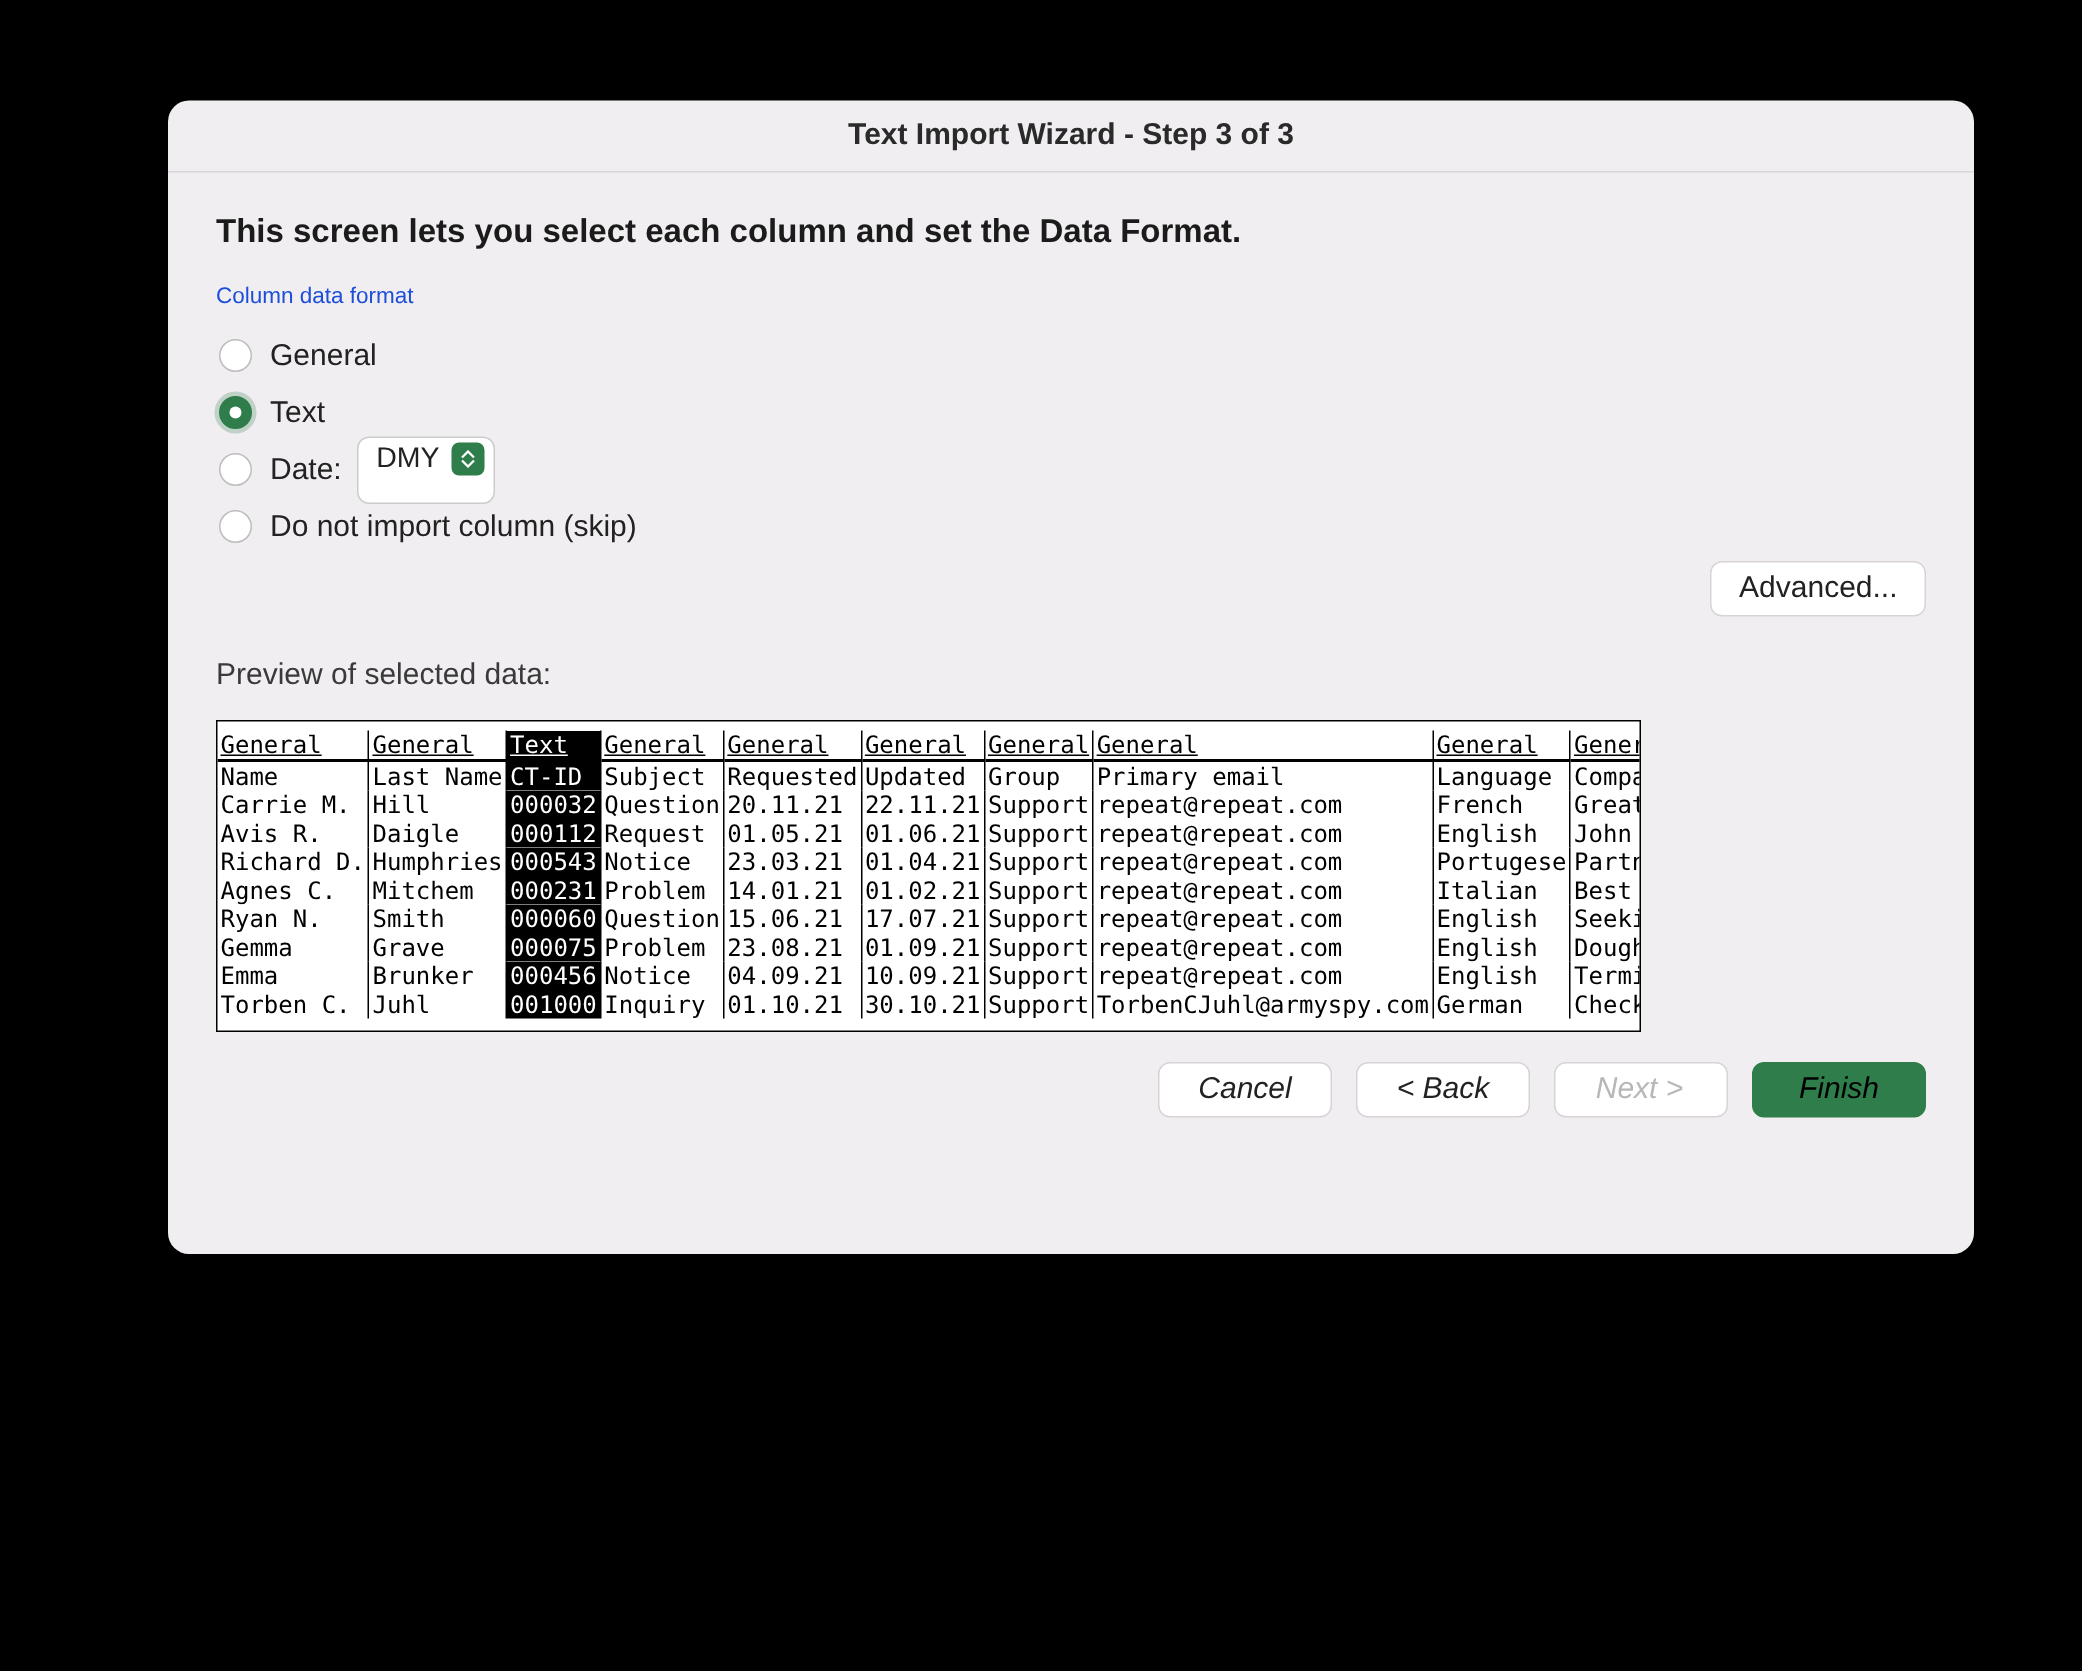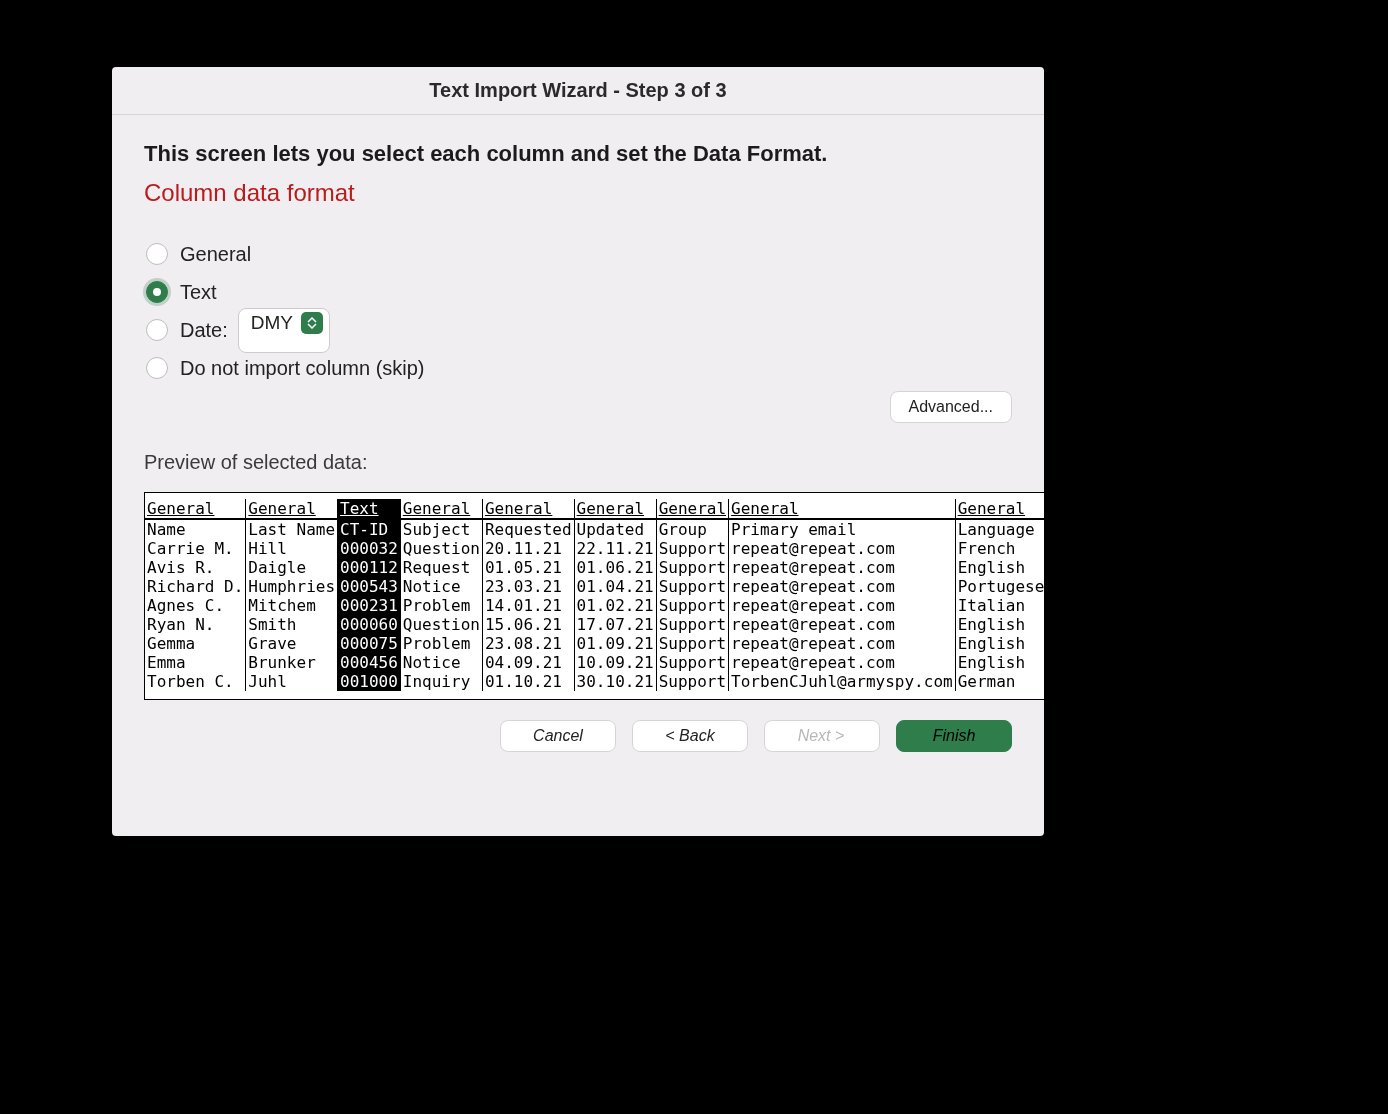--- a/index.html
+++ b/index.html
@@ -7,50 +7,50 @@
     background: #000;
     width: 1388px;
     height: 1114px;
     font-family: -apple-system, "Helvetica Neue", Arial, sans-serif;
     position: relative;
   }
   .dialog {
     position: absolute;
     left: 112px;
     top: 67px;
-    width: 932px;
+    width: 1204px;
     height: 769px;
     background: #f1eef1;
-    border-radius: 4px;
+    border-radius: 14px;
     box-shadow: 0 12px 40px rgba(0,0,0,0.6);
     overflow: hidden;
   }
   .titlebar {
     height: 48px;
     border-bottom: 1px solid #d8d3d8;
     display: flex;
     align-items: center;
     justify-content: center;
     font-weight: 700;
     font-size: 20px;
     color: #2a2a2a;
   }
   .content {
     padding: 26px 32px 20px 32px;
   }
   .instruction {
     font-size: 22px;
     font-weight: 700;
     color: #1b1b1b;
+    margin-bottom: 22px;
+  }
+  .section-label {
+    font-size: 15px;
+    color: #1d4ed8;
     margin-bottom: 12px;
-  }
-  .section-label {
-    font-size: 24px;
-    color: #b91c1c;
-    margin-bottom: 28px;
   }
   .radios {
     margin-left: 2px;
   }
   .radio-row {
     display: flex;
     align-items: center;
     height: 38px;
     font-size: 20px;
     color: #222;
@@ -103,21 +103,21 @@
   .advanced-row {
     display: flex;
     justify-content: flex-end;
     margin-top: 4px;
     margin-bottom: 28px;
   }
   .btn {
     background: #fff;
     border: 1px solid #d7d3d7;
     border-radius: 8px;
-    font-size: 16px;
+    font-size: 20px;
     padding: 6px 18px;
     color: #222;
     cursor: pointer;
   }
   .preview-label {
     font-size: 20px;
     color: #3a3a3a;
     margin-bottom: 18px;
   }
   .preview-wrap {

